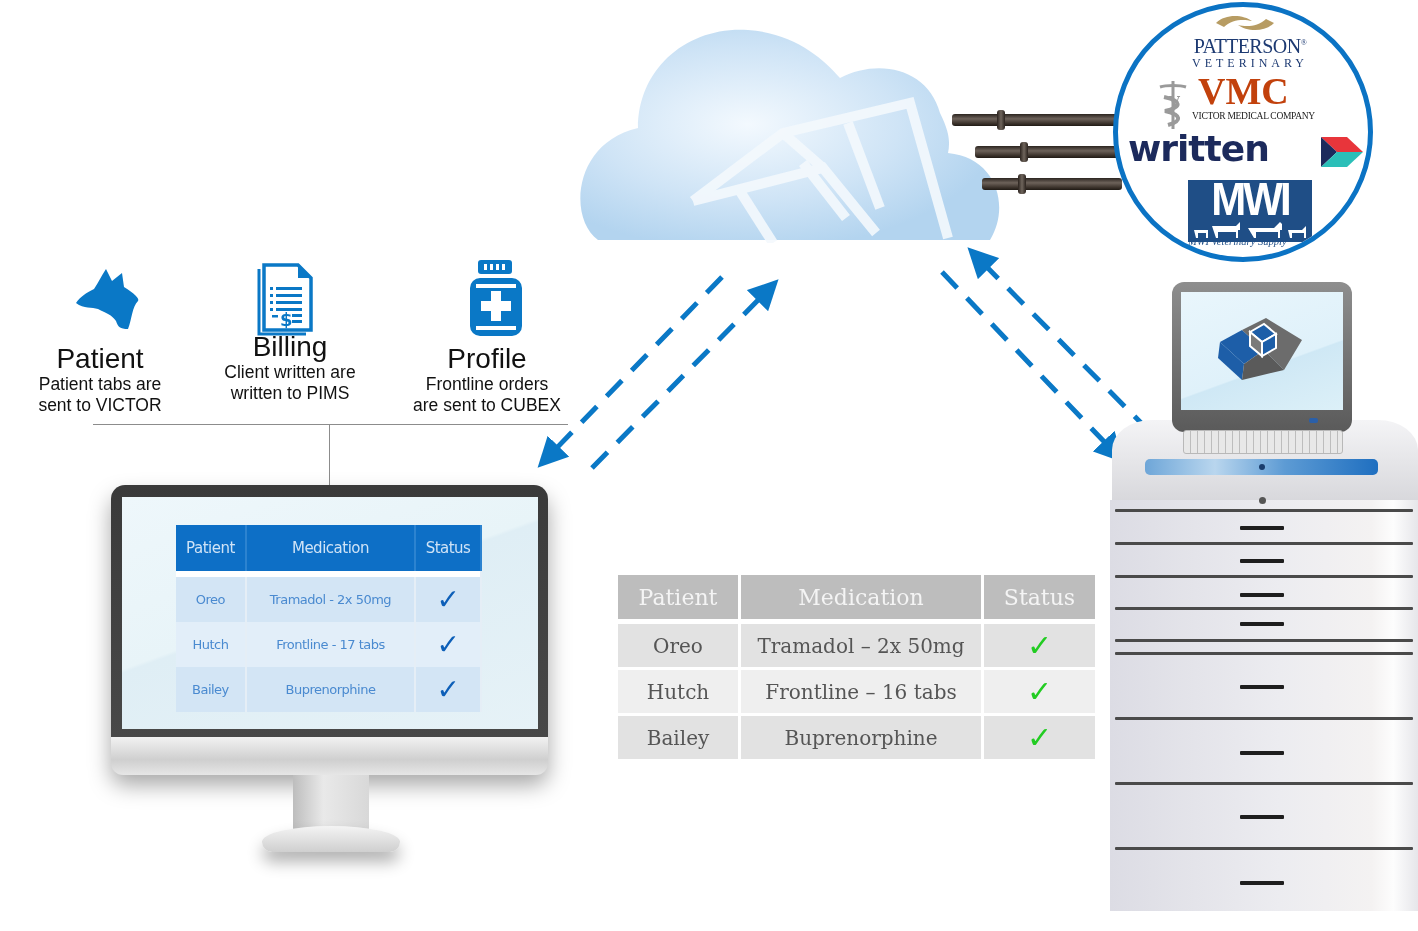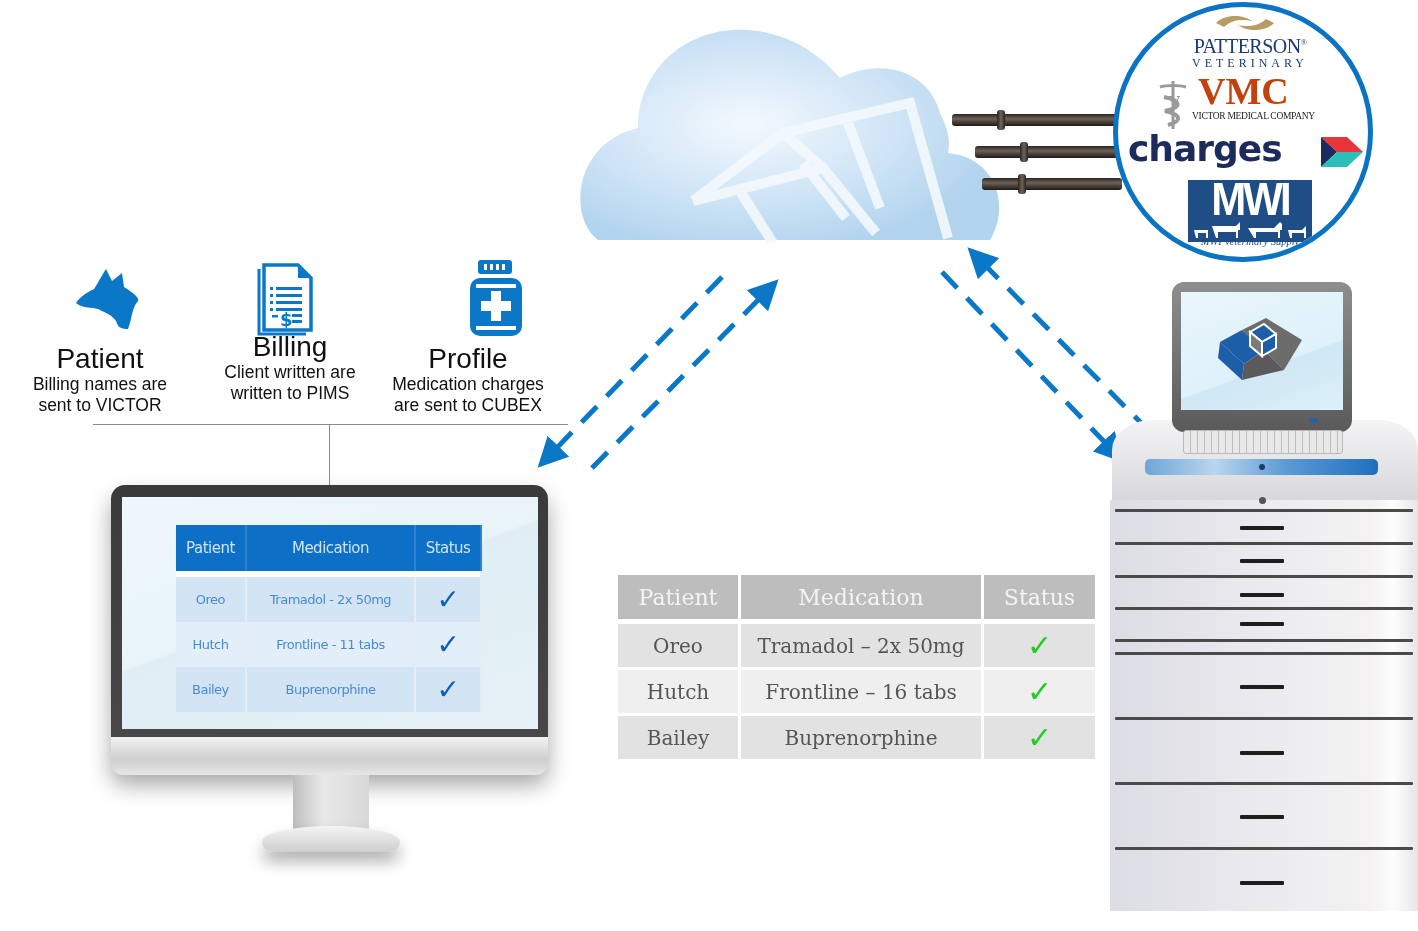--- a/index.html
+++ b/index.html
@@ -115,34 +115,34 @@
 
   <svg class="abs" style="left:38px;top:70px" width="34" height="56" viewBox="0 0 34 56">
     <path d="M17 4 L 17 52" stroke="#9a9a9a" stroke-width="3"></path>
     <path d="M4 10 C 10 8, 24 8, 30 10" stroke="#9a9a9a" stroke-width="3" fill="none"></path>
     <path d="M8 20 C 26 24, 26 30, 9 34 C 26 38, 26 44, 12 48" stroke="#9a9a9a" stroke-width="4" fill="none"></path>
     <text x="13" y="30" font-size="14" fill="#9a9a9a" font-family="DejaVu Serif, serif" font-weight="bold">V</text>
   </svg>
   <div class="abs" style="left:80px;top:64px;font-family:'Liberation Serif',serif;font-weight:bold;font-size:38px;color:#c2410c;line-height:40px;">VMC</div>
   <div class="abs" style="left:74px;top:104px;font-family:'Liberation Serif',serif;font-size:9.5px;color:#222;letter-spacing:-0.3px;">VICTOR MEDICAL COMPANY</div>
 
-  <div class="abs" style="left:10px;top:120px;font-family:'DejaVu Sans',sans-serif;font-weight:bold;font-size:36px;color:#1c2a5c;letter-spacing:-1px;line-height:44px;">charges</div>
+  <div class="abs" style="left:10px;top:120px;font-family:'DejaVu Sans',sans-serif;font-weight:bold;font-size:36px;color:#1c2a5c;letter-spacing:-1px;line-height:44px;">written</div>
   <svg class="abs" style="left:203px;top:130px" width="44" height="30" viewBox="0 0 44 30">
     <polygon points="0,0 26,0 42,15 16,15" fill="#e8353b"></polygon>
     <polygon points="0,0 16,15 0,30" fill="#1c2a5c"></polygon>
     <polygon points="16,15 42,15 26,30 0,30" fill="#2bbfb8"></polygon>
   </svg>
 
   <div class="abs" style="left:70px;top:173px;width:124px;height:62px;background:#1f4e86;">
     <div style="position:absolute;left:0;top:-4px;width:100%;text-align:center;font-family:'Liberation Sans',sans-serif;font-weight:bold;font-size:42px;color:#ffffff;letter-spacing:-3px;transform:scaleY(1.1);">MWI</div>
     <svg style="position:absolute;left:4px;top:38px" width="116" height="20" viewBox="0 0 116 20">
       <path d="M2 12 h14 v8 h-2 v-5 h-8 v5 h-2 z M20 8 h24 l4 -4 v8 h-2 v8 h-2 v-6 h-18 v6 h-2 z M56 10 h26 l6 -6 l2 2 v6 h-2 v8 h-2 v-6 h-22 v6 h-2 z M96 12 h14 l4 -4 v12 h-2 v-5 h-12 v5 h-2 z" fill="#ffffff"></path>
     </svg>
   </div>
-  <div class="abs" style="left:70px;top:229px;width:124px;text-align:center;font-family:'Liberation Serif',serif;font-style:italic;font-size:10.5px;color:#1f4e86;">MWI Veterinary Supply</div>
+  <div class="abs" style="left:70px;top:229px;width:124px;text-align:left;font-family:'Liberation Serif',serif;font-style:italic;font-size:10.5px;color:#1f4e86;">MWI Veterinary Supply</div>
 </div>
 
 <svg class="abs icon-blue" style="left:76px;top:267px" width="66" height="64" viewBox="0 0 66 64">
   <path d="M30 2 L 36 14 L 46 6 L 48 20 C 58 26, 64 32, 62 34 C 56 40, 56 52, 52 62 C 44 62, 42 60, 40 54 C 36 48, 30 46, 22 42 C 16 40, 8 42, 0 36 C 4 30, 10 26, 18 22 C 22 16, 26 8, 30 2 Z" fill="#0a78c6"></path>
 </svg>
 <svg class="abs" style="left:256px;top:263px" width="60" height="74" viewBox="0 0 60 74">
   <path d="M3 6 L 3 71 L 50 71" fill="none" stroke="#0a78c6" stroke-width="3"></path>
   <path d="M8 2 L 42 2 L 55 15 L 55 67 L 8 67 Z" fill="#ffffff" stroke="#0a78c6" stroke-width="3.5"></path>
   <path d="M42 2 L 42 15 L 55 15 Z" fill="#0a78c6"></path>
   <g fill="#0a78c6">
@@ -168,31 +168,31 @@
     <rect x="34" y="6" width="3" height="6" fill="#fff"></rect>
   <rect x="2" y="20" width="52" height="58" rx="10" fill="#0a78c6"></rect>
   <rect x="8" y="26" width="40" height="4" fill="#fff"></rect>
   <rect x="8" y="68" width="40" height="4" fill="#fff"></rect>
   <rect x="23" y="33" width="10" height="30" fill="#fff"></rect>
   <rect x="13" y="43" width="30" height="10" fill="#fff"></rect>
 </svg>
 
 <div class="feat" style="left:0px;top:344px;">
   <div class="ttl">Patient</div>
-  <div class="desc">Billing names are</div>
+  <div class="desc">Patient tabs are</div>
   <div class="desc">sent to VICTOR</div>
 </div>
 <div class="feat" style="left:190px;top:332px;">
   <div class="ttl">Billing</div>
   <div class="desc">Client written  are</div>
   <div class="desc">written to PIMS</div>
 </div>
-<div class="feat" style="left:368px;top:344px;">
+<div class="feat" style="left:387px;top:344px;">
   <div class="ttl">Profile</div>
-  <div class="desc">Medication charges</div>
+  <div class="desc">Frontline orders</div>
   <div class="desc">are sent to CUBEX</div>
 </div>
 
 <div class="abs" style="left:93px;top:424px;width:475px;height:1px;background:#8c8c8c;"></div>
 <div class="abs" style="left:329px;top:424px;width:1px;height:62px;background:#8c8c8c;"></div>
 
 <svg class="abs" style="left:0;top:0" width="1418" height="931" viewBox="0 0 1418 931">
   <defs>
     <marker id="ah" markerWidth="6" markerHeight="6" refX="3" refY="3" orient="auto" markerUnits="strokeWidth">
       <path d="M0 0 L 6 3 L 0 6 Z" fill="#0a78c6"></path>
@@ -222,21 +222,21 @@
       <tr class="sep">
           <td colspan="3"></td>
         </tr>
       <tr class="r0">
         <td>Oreo</td>
         <td>Tramadol - 2x 50mg</td>
         <td><span class="mcheck">✓</span></td>
       </tr>
       <tr class="r1">
         <td>Hutch</td>
-        <td>Frontline - 11 tabs</td>
+        <td>Frontline - 17 tabs</td>
         <td><span class="mcheck">✓</span></td>
       </tr>
       <tr class="r2">
         <td>Bailey</td>
         <td>Buprenorphine</td>
         <td><span class="mcheck">✓</span></td>
       </tr>
     </tbody>
   </table>
 </div>

